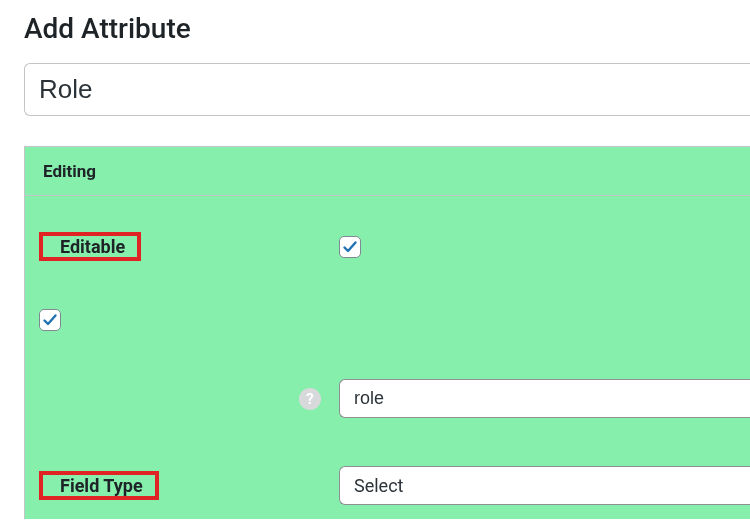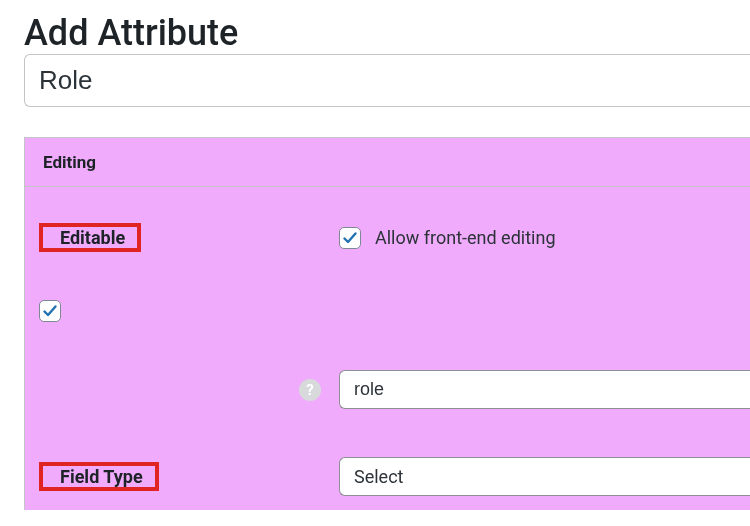--- a/index.html
+++ b/index.html
@@ -9,41 +9,42 @@
       color: #1d2327;
       background: #fff;
       width: 750px;
       height: 526px;
       overflow: hidden;
     }
     .page {
       padding: 12px 0 0 24px;
     }
     .page-title {
-      font-size: 36px;
+      font-size: 28px;
       font-weight: 500;
       color: #1d2327;
+      margin-bottom: 18px;
     }
     .title-input {
       width: 100%;
       border: 1px solid #c3c4c7;
       border-right: none;
       border-radius: 6px 0 0 6px;
       padding: 10px 14px;
       font-size: 26px;
       color: #2c3338;
       line-height: 1.2;
       outline: none;
     }
     .panel {
       margin-top: 30px;
       border: 1px solid #c3c4c7;
       border-right: none;
       border-bottom: none;
-      background: #f0abfc;
+      background: #86efac;
     }
     .panel-header {
       border-bottom: 1px solid #c3c4c7;
       padding: 14px 18px;
       font-size: 17px;
       font-weight: 700;
       color: #1d2327;
     }
     .panel-body {
       padding: 18px 0 0 0;
@@ -162,21 +163,20 @@
             <span class="label-text">Editable</span>
           </span>
         </div>
         <div class="control-col">
           <div class="checkbox-wrap">
             <span class="checkbox">
               <svg width="16" height="16" viewBox="0 0 16 16">
                   <path d="M2.5 8.5 L6 12 L13.5 3.5" stroke="#2271b1" stroke-width="2.4" fill="none" stroke-linecap="round" stroke-linejoin="round"></path>
                 </svg>
             </span>
-            <span class="checkbox-label">Allow front-end editing</span>
           </div>
         </div>
       </div>
 
       <div class="row">
         <div class="control-col">
           <div class="checkbox-wrap">
             <span class="checkbox">
               <svg width="16" height="16" viewBox="0 0 16 16">
                   <path d="M2.5 8.5 L6 12 L13.5 3.5" stroke="#2271b1" stroke-width="2.4" fill="none" stroke-linecap="round" stroke-linejoin="round"></path>

